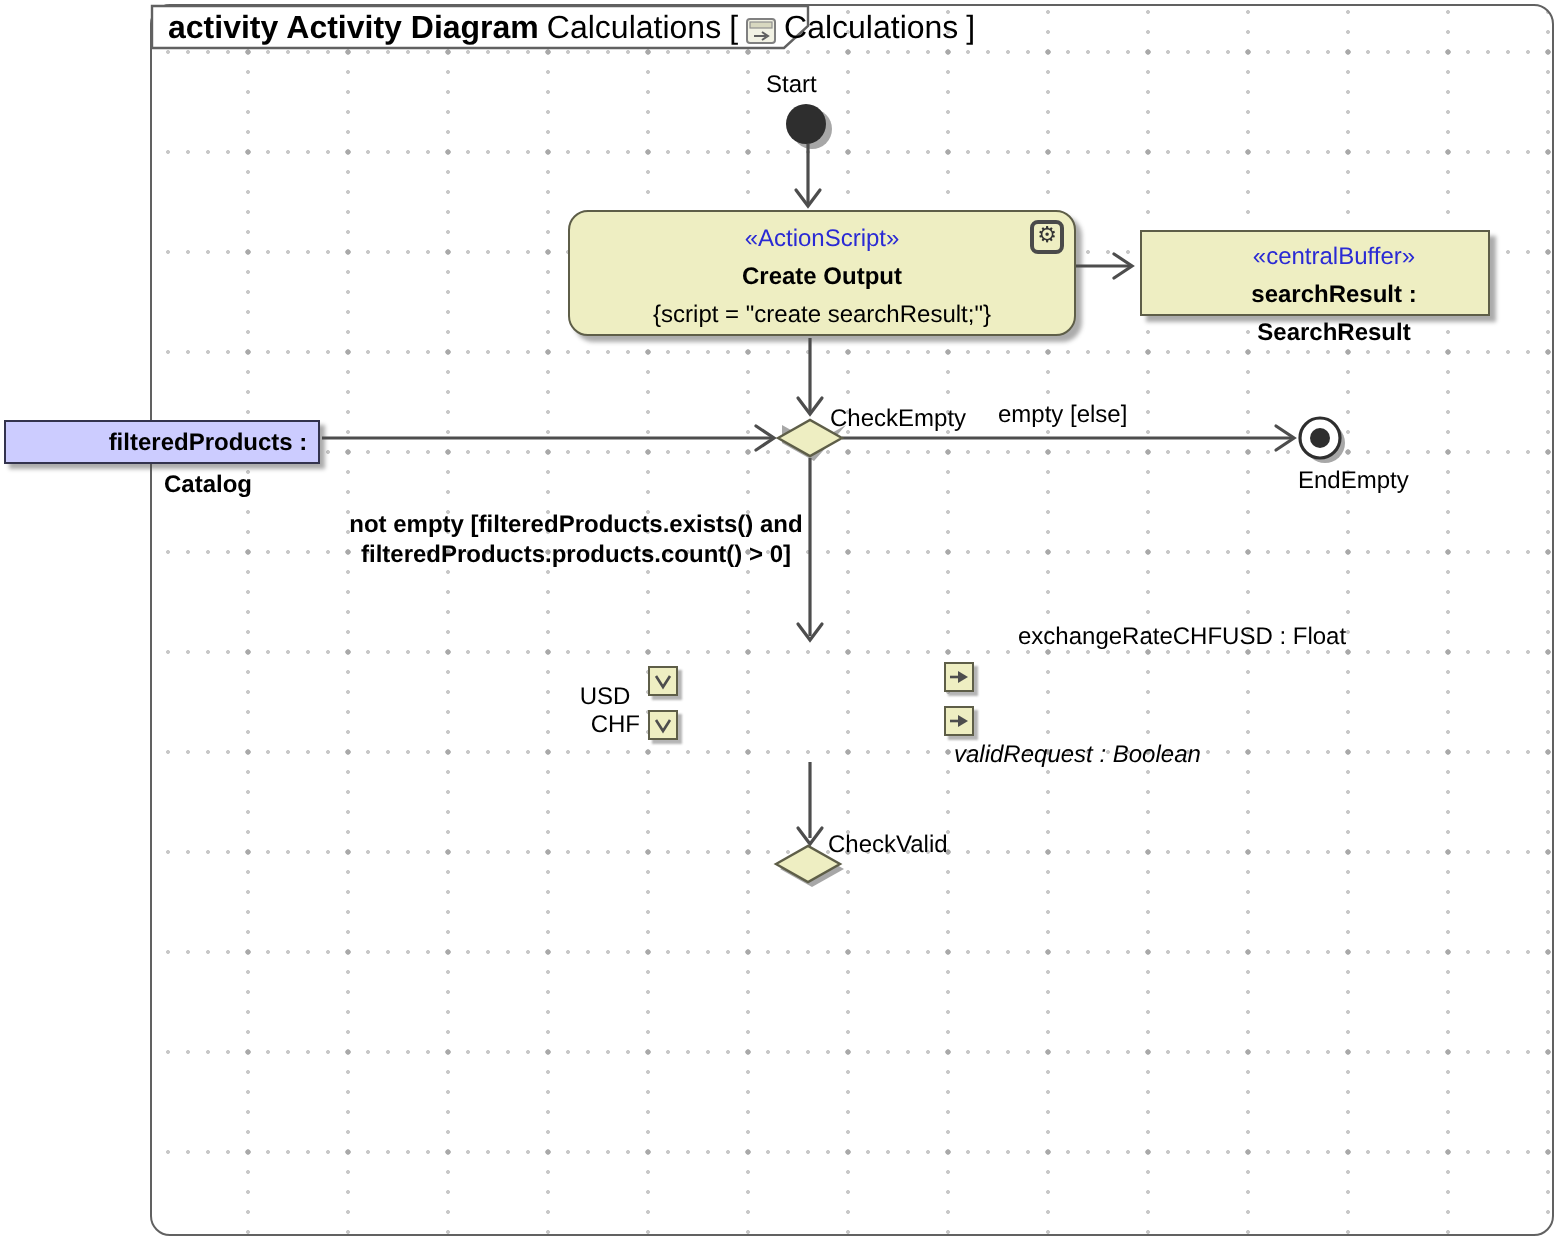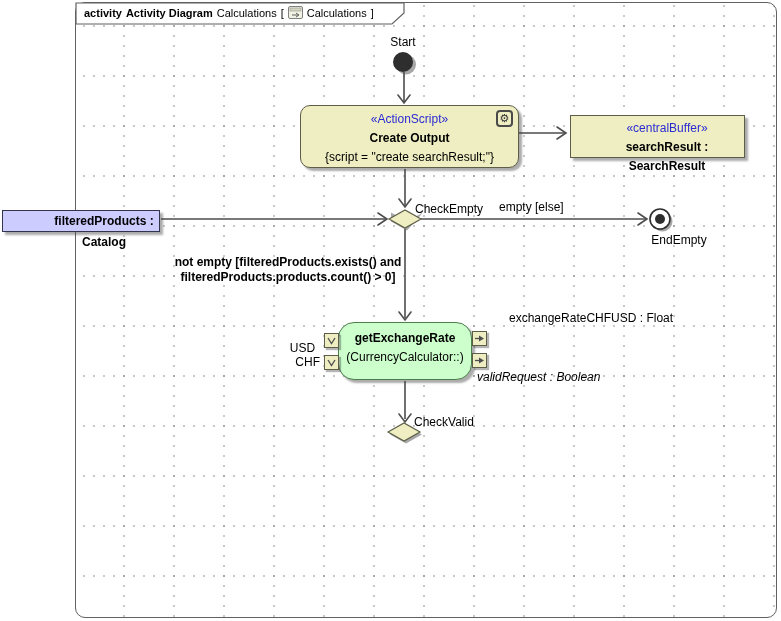--- a/index.html
+++ b/index.html
@@ -64,23 +64,23 @@
   .pin{
     position:absolute;width:13px;height:13px;box-sizing:content-box;
     background:var(--beige-fill);border:1px solid var(--node-border);
     box-shadow:2px 2px 1px rgba(70,70,70,.4);z-index:4;
     display:flex;align-items:center;justify-content:center;
   }
   .pin svg{display:block;}
   .guard{ text-align:center;line-height:15px;}
   .frame-title{
     position:absolute;left:84px;top:6px;z-index:3;white-space:nowrap;
-    font-size:11px;display:flex;align-items:center;gap:4px;
-  }
-  .center-text{text-align:center;}
+    font-size:16px;display:flex;align-items:center;gap:4px;
+  }
+  .center-text{}
 </style>
 </head>
 <body>
 
 <div class="canvas">
 
   <div class="frame"></div>
 
   <svg class="svg-layer" width="781" height="621" viewBox="0 0 781 621">
 
@@ -132,21 +132,21 @@
         <rect x="2" y="2" width="11" height="3" fill="#d8d8c0" stroke="#909090" stroke-width="0.6"></rect>
         <path d="M4,9 L10,9 M8,7 L11,9 L8,11" stroke="#606060" stroke-width="1" fill="none"></path>
       </svg>
     </span>
     <span>Calculations</span>
     <span>]</span>
   </div>
 
   <div class="lbl center-text" style="left:383px;top:35px;width:40px;">Start</div>
 
-  <div class="node beige-node action" style="left:300px;top:105px;width:219px;height:63px;">
+  <div class="node beige-node action" style="left:284px;top:105px;width:254px;height:63px;">
     <div class="stereotype">«ActionScript»</div>
     <div class="bold">Create Output</div>
     <div>{script = "create searchResult;"}</div>
     <div class="gear-box">⚙</div>
   </div>
 
   <div class="node beige-node buffer" style="left:570px;top:115px;width:175px;height:43px;padding-left:19px;">
     <div class="stereotype">«centralBuffer»</div>
     <div class="bold">searchResult : SearchResult</div>
   </div>
@@ -159,24 +159,20 @@
 
   <div class="lbl" style="left:499px;top:200px;">empty [else]</div>
 
   <div class="lbl center-text" style="left:630px;top:233px;width:60px;margin-left:19px;">EndEmpty</div>
 
   <div class="lbl guard" style="left:172px;top:255px;width:232px;font-weight:bold;">
     <div>not empty [filteredProducts.exists() and</div>
     <div>filteredProducts.products.count() &gt; 0]</div>
   </div>
 
-  <div class="node call-action" style="left:338px;top:322px;width:134px;height:58px;">
-    <div class="bold">getExchangeRate</div>
-    <div>(CurrencyCalculator::)</div>
-  </div>
 
   <div class="pin" style="left:324px;top:333px;">
     <svg width="13" height="13" viewBox="0 0 13 13">
       <polyline points="3,4 6.5,9.5 10,4" fill="none" stroke="#4d4d4d" stroke-width="1.3"></polyline>
     </svg>
   </div>
   <div class="pin" style="left:324px;top:355px;">
     <svg width="13" height="13" viewBox="0 0 13 13">
       <polyline points="3,4 6.5,9.5 10,4" fill="none" stroke="#4d4d4d" stroke-width="1.3"></polyline>
     </svg>

